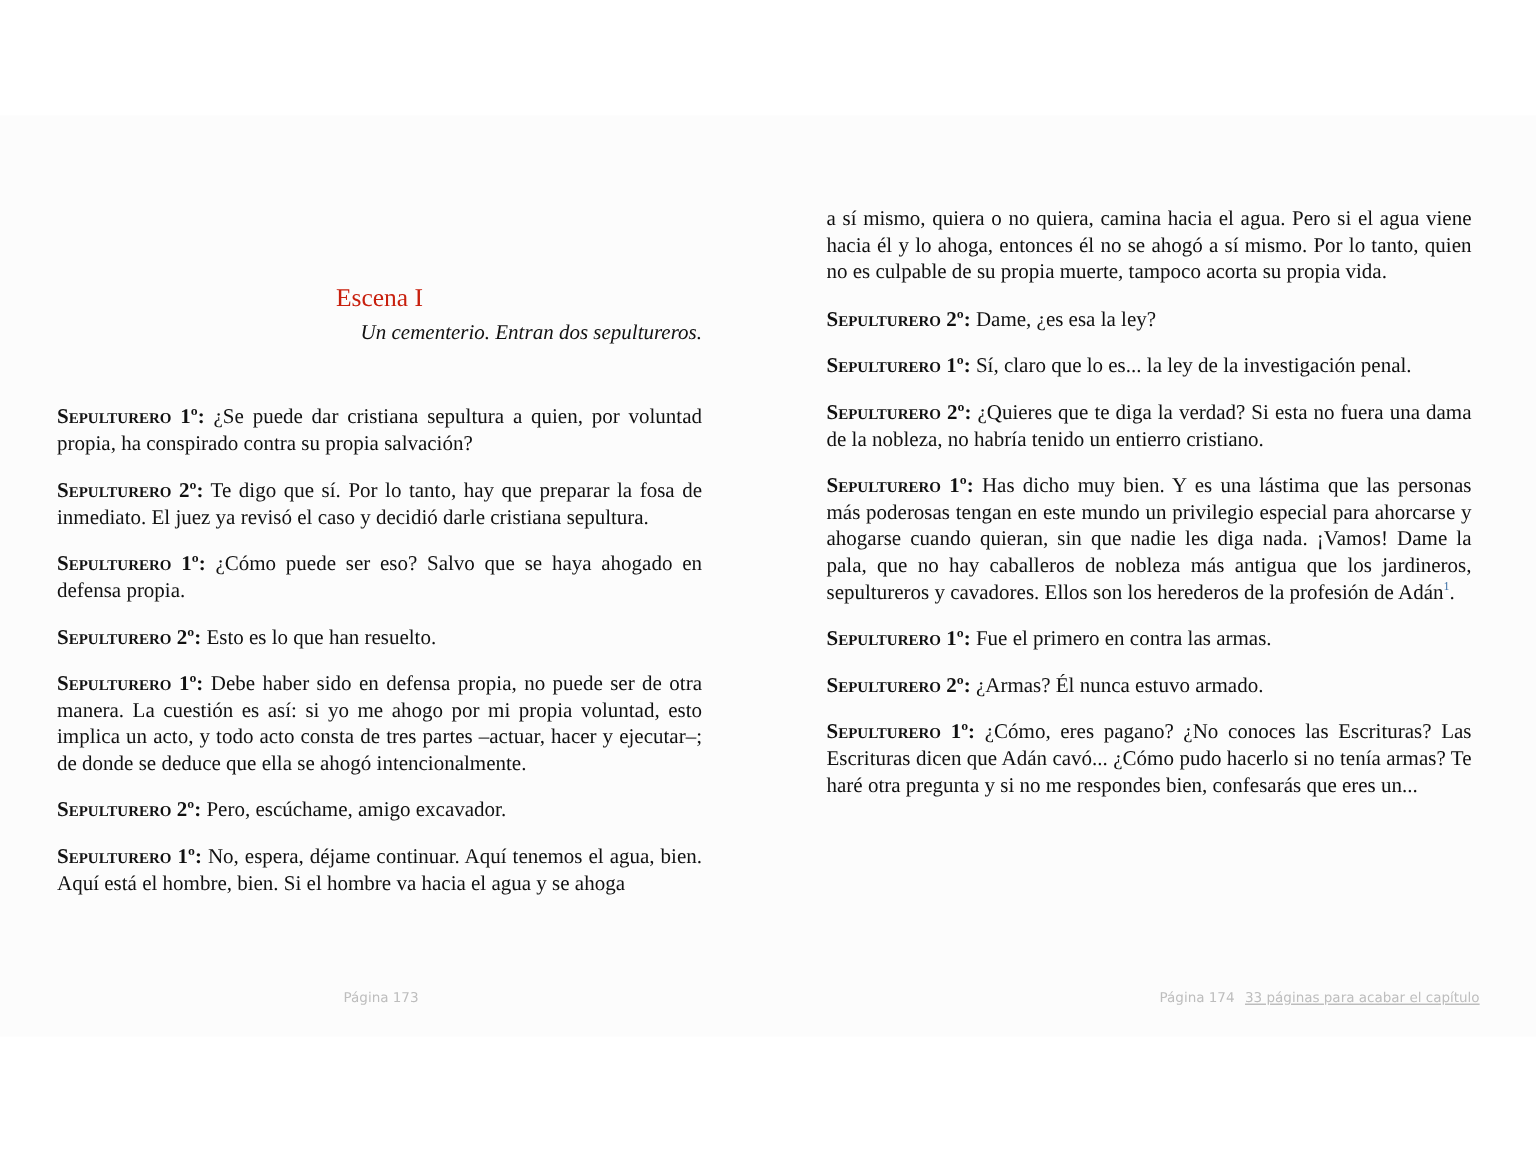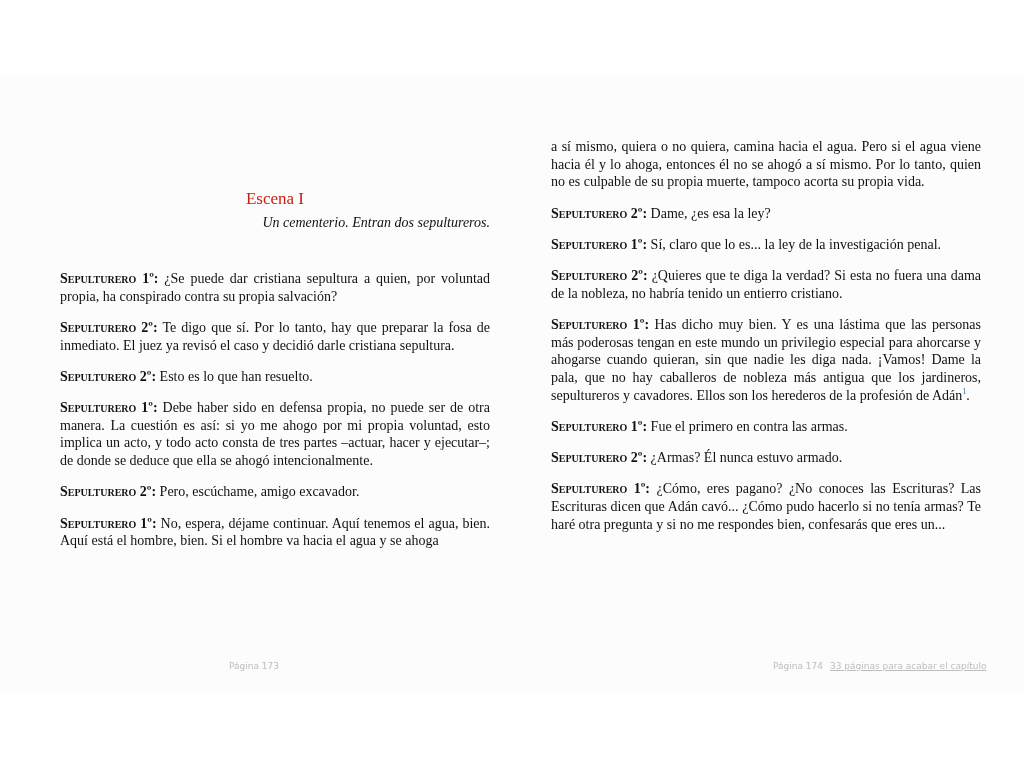--- a/index.html
+++ b/index.html
@@ -1,19 +1,19 @@
 <!DOCTYPE html>
 <html><head>
 <meta charset="utf-8">
 <style>
   html, body { margin:0; padding:0; }
   body { width:1024px; height:768px; background:#ffffff; position:relative; overflow:hidden; font-family:"Liberation Serif", serif; }
   .reader { position:absolute; left:0; top:77px; width:1024px; height:614px; background:#fcfcfc; }
   .page { position:absolute; top:0; width:430px; height:614px; }
-  .page.left { left:60px; }
+  .page.left { left:38px; }
   .page.right { left:551px; }
   .scene-title { position:absolute; top:112px; left:0; width:430px; text-align:center; color:#c8200e; font-size:17px; }
   .scene-sub { position:absolute; top:138px; left:0; width:430px; text-align:right; font-style:italic; font-size:14px; color:#111; }
   .text { position:absolute; left:0; width:430px; font-size:14px; line-height:17.7px; color:#111; text-align:justify; hyphens:none; }
   .left .text { top:193px; }
   .right .text { top:61px; }
   .para { margin:0 0 13.5px 0; }
   .speaker { font-weight:bold; font-variant:small-caps; }
   .fn { color:#3a6ea5; font-size:8px; vertical-align:super; line-height:0; }
   .footer { position:absolute; top:584px; font-family:"DejaVu Sans", sans-serif; font-size:9px; color:#bdbdbd; white-space:nowrap; }
@@ -22,20 +22,21 @@
 <body>
 
 <div class="reader">
 
   <div class="page left">
     <div class="scene-title">Escena I</div>
     <div class="scene-sub">Un cementerio. Entran dos sepultureros.</div>
     <div class="text">
       <p class="para"><span class="speaker">Sepulturero 1º:</span><span> ¿Se puede dar cristiana sepultura a quien, por voluntad propia, ha conspirado contra su propia salvación?</span></p>
       <p class="para"><span class="speaker">Sepulturero 2º:</span><span> Te digo que sí. Por lo tanto, hay que preparar la fosa de inmediato. El juez ya revisó el caso y decidió darle cristiana sepultura.</span></p>
+      <p class="para"><span class="speaker">Sepulturero 1º:</span><span> ¿Cómo puede ser eso? Salvo que se haya ahogado en defensa propia.</span></p>
       <p class="para"><span class="speaker">Sepulturero 2º:</span><span> Esto es lo que han resuelto.</span></p>
       <p class="para"><span class="speaker">Sepulturero 1º:</span><span> Debe haber sido en defensa propia, no puede ser de otra manera. La cuestión es así: si yo me ahogo por mi propia voluntad, esto implica un acto, y todo acto consta de tres partes –actuar, hacer y ejecutar–; de donde se deduce que ella se ahogó intencionalmente.</span></p>
       <p class="para"><span class="speaker">Sepulturero 2º:</span><span> Pero, escúchame, amigo excavador.</span></p>
       <p class="para"><span class="speaker">Sepulturero 1º:</span><span> No, espera, déjame continuar. Aquí tenemos el agua, bien. Aquí está el hombre, bien. Si el hombre va hacia el agua y se ahoga</span></p>
     </div>
   </div>
 
   <div class="page right">
     <div class="text">
       <p class="para">a sí mismo, quiera o no quiera, camina hacia el agua. Pero si el agua viene hacia él y lo ahoga, entonces él no se ahogó a sí mismo. Por lo tanto, quien no es culpable de su propia muerte, tampoco acorta su propia vida.</p>

